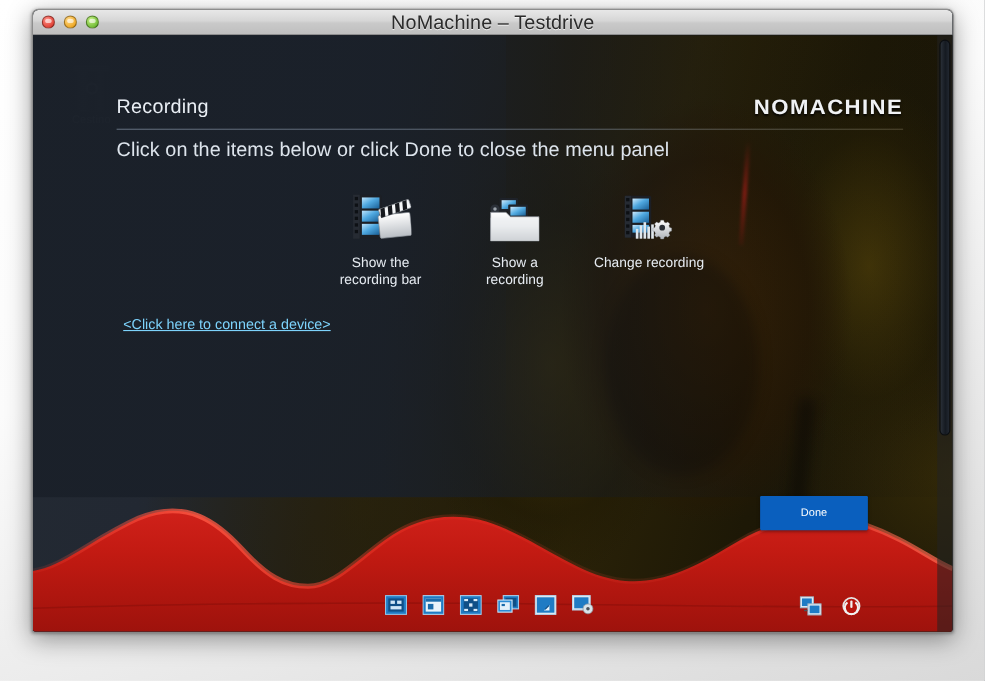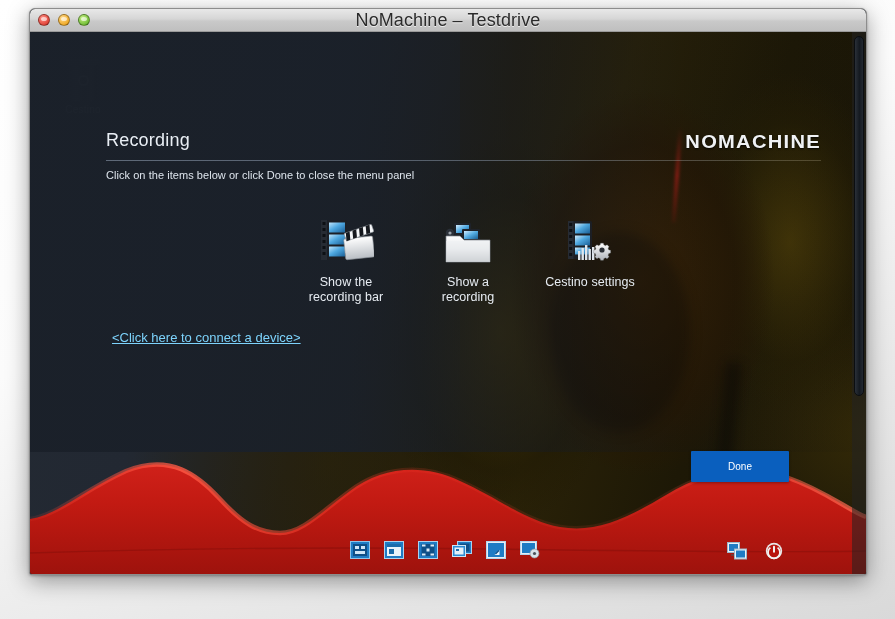--- a/index.html
+++ b/index.html
@@ -181,21 +181,20 @@
     height: 420px;
     background: linear-gradient(to right, rgba(26,32,41,0.93) 0%, rgba(26,32,41,0.90) 38%, rgba(24,28,33,0.55) 58%, rgba(20,20,18,0.18) 78%, rgba(16,14,10,0.05) 100%);
     pointer-events: none;
   }
 
   .menu-content {
     position: absolute;
     left: 0; top: 0;
     width: 100%;
     height: 420px;
-    margin-top: 43px;
   }
 
   .panel-title {
     position: absolute;
     left: 76px;
     top: 55px;
     font-size: 18px;
     color: #e9eef4;
     font-weight: normal;
     letter-spacing: 0.2px;
@@ -221,21 +220,21 @@
     right: 45px;
     top: 85px;
     height: 1px;
     background: linear-gradient(to right, rgba(150,165,185,0.55), rgba(150,165,185,0.45) 60%, rgba(160,150,120,0.35));
   }
 
   .panel-subtitle {
     position: absolute;
     left: 76px;
     top: 94px;
-    font-size: 11px;
+    font-size: 18px;
     color: #dde4ec;
     letter-spacing: 0.05px;
   }
 
   
   .items {
     position: absolute;
     left: 258px;
     top: 140px;
     width: 360px;
@@ -527,21 +526,21 @@
                   <rect x="30" y="30" width="2.4" height="13"></rect>
                 </g>
 
                 <g transform="translate(40,33)">
                   <path fill="url(#gearG)" stroke="#80868d" stroke-width="0.5" d="M-2.2,-11 h4.4 l0.8,3.0 a8.2,8.2 0 0 1 2.5,1.05 l2.7,-1.55 3.1,3.1 -1.55,2.7 a8.2,8.2 0 0 1 1.05,2.5 l3.0,0.8 v4.4 l-3.0,0.8 a8.2,8.2 0 0 1 -1.05,2.5 l1.55,2.7 -3.1,3.1 -2.7,-1.55 a8.2,8.2 0 0 1 -2.5,1.05 l-0.8,3.0 h-4.4 l-0.8,-3.0 a8.2,8.2 0 0 1 -2.5,-1.05 l-2.7,1.55 -3.1,-3.1 1.55,-2.7 a8.2,8.2 0 0 1 -1.05,-2.5 l-3.0,-0.8 v-4.4 l3.0,-0.8 a8.2,8.2 0 0 1 1.05,-2.5 l-1.55,-2.7 3.1,-3.1 2.7,1.55 a8.2,8.2 0 0 1 2.5,-1.05 Z" transform="scale(0.62)"></path>
                   <circle cx="0" cy="0" r="2.6" fill="#2a2f36"></circle>
                 </g>
               </svg>
             </div>
             <div class="caption">
-              <div>Cestino settings</div>
+              <div>Change recording</div>
               <div></div>
             </div>
           </div>
 
         </div>
 
         <div class="connect-link">&lt;Click here to connect a device&gt;</div>
       </div>
 
       <div class="wave-wrap">

